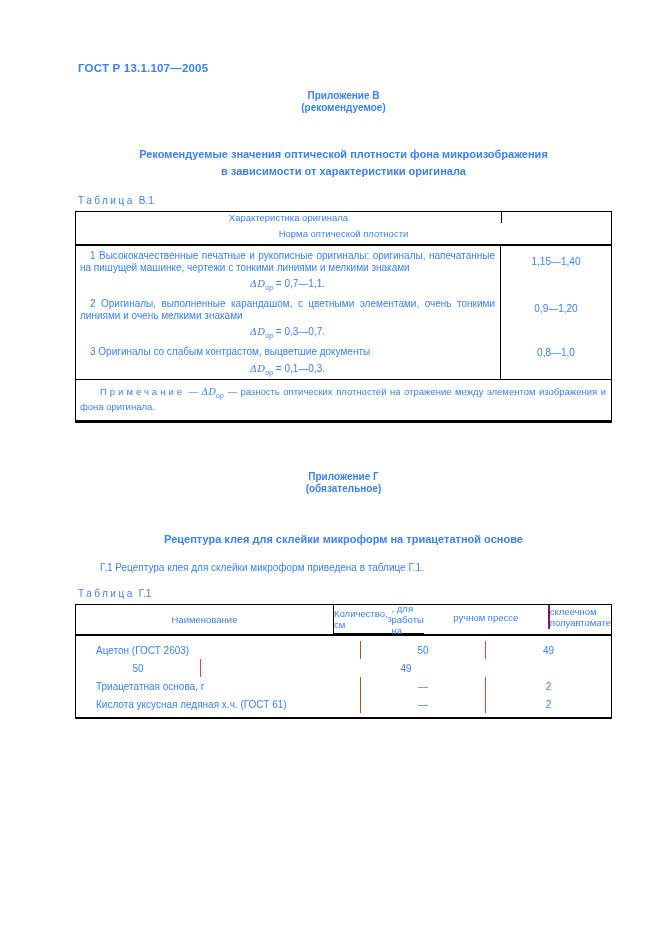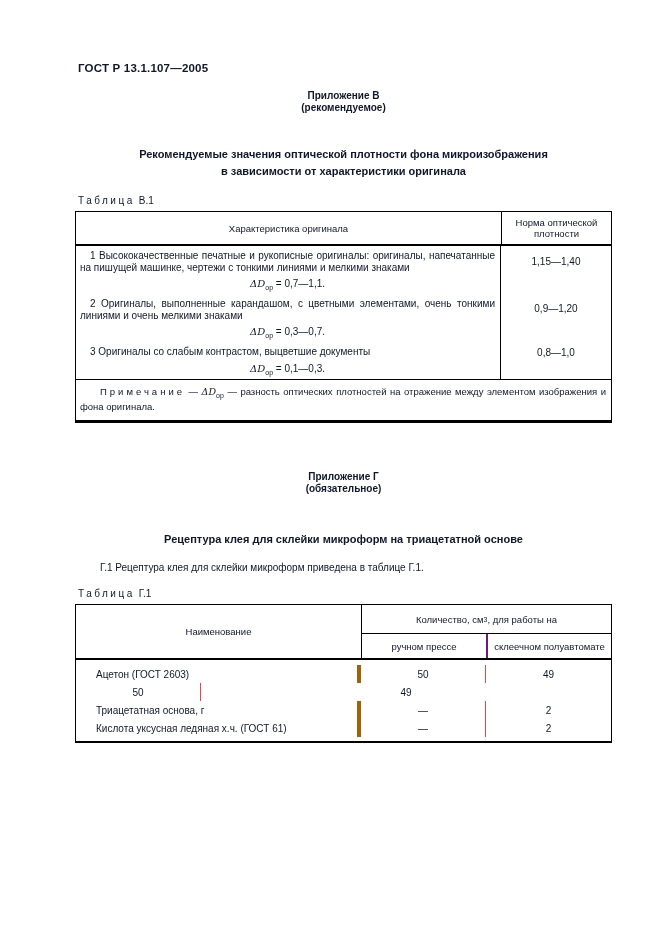--- a/index.html
+++ b/index.html
@@ -1,21 +1,21 @@
 <!DOCTYPE html>
 <html><head>
 <meta charset="utf-8">
 <style>
   html,body{margin:0;padding:0;background:#fff;}
   .page{
     position:relative;
     width:661px;height:752px;
     background:#ffffff;
     font-family:"Liberation Sans",sans-serif;
-    color:#0f172a;
+    color:#3b82f6;
     overflow:hidden;
   }
   .content{position:absolute;left:75px;top:0;width:537px;}
 
   .doc-code{margin:62px 0 0 3px;font-size:11.5px;font-weight:bold;letter-spacing:.2px;}
 
   .appx-head{margin-top:16px;text-align:center;font-weight:bold;font-size:10px;line-height:12px;}
   .appx-head-g{margin-top:48px;text-align:center;font-weight:bold;font-size:10px;line-height:12px;}
 
   .b-title{margin-top:32px;text-align:center;font-weight:bold;font-size:11px;line-height:17px;}
@@ -23,47 +23,47 @@
 
   .para{margin-top:16px;font-size:10px;text-indent:25px;}
   .para-g{margin-top:17px;font-size:10px;text-indent:25px;}
 
   .tbl-label{margin-top:15px;font-size:10px;margin-left:3px;}
   .tbl-label .spread{letter-spacing:2.5px;}
   .tbl-label .num{margin-left:4px;}
 
   
   .tb1{margin-top:5px;border:1.5px solid #000;border-bottom-width:3px;}
-  .tb1-header{display:flex;border-bottom:2.5px solid #000;height:32px;}
+  .tb1-header{display:flex;border-bottom:2.5px solid #000;height:32px;flex-direction:column;}
   .tb1-h1{width:425px;border-right:1px solid #000;display:flex;align-items:center;justify-content:center;font-size:9.5px;}
   .tb1-h2{flex:1;display:flex;align-items:center;justify-content:center;text-align:center;font-size:9.5px;line-height:11px;padding:0 8px;}
   .tb1-row{display:flex;}
   .tb1-c1{width:425px;border-right:1px solid #000;padding:4px 5px 0 4px;box-sizing:border-box;}
   .tb1-c2{flex:1;text-align:center;font-size:10px;}
   .item-text{font-size:10px;line-height:11.5px;text-align:justify;text-indent:10px;}
   .formula{text-align:center;font-size:10px;margin:5px 0 3px;}
   .mvar{font-family:"DejaVu Serif",serif;font-style:italic;}
   .formula sub,.note sub{font-size:7px;}
   .pt10{padding-top:10px;text-align:center;} .pt9{padding-top:9px;} .pt5{padding-top:5px;}
   .tb1-note{border-top:1.5px solid #000;padding:6px 5px 7px 4px;font-size:9.5px;line-height:12px;text-align:justify;}
   .tb1-note .indent{display:inline-block;width:20px;}
   .note-label{letter-spacing:3px;}
 
   
   .tg{margin-top:5px;border:1.5px solid #000;border-bottom-width:2.5px;}
   .tg-head{display:flex;border-bottom:2.5px solid #000;}
   .tg-name-h{width:285px;border-right:1px solid #000;display:flex;align-items:center;justify-content:center;font-size:9.5px;}
-  .tg-qty{flex:1;display:flex;flex-direction:column;}
+  .tg-qty{flex:1;display:flex;flex-direction:row;}
   .tg-qty-top{height:28px;border-bottom:1px solid #000;display:flex;align-items:center;justify-content:center;font-size:9.5px;}
   .tg-qty-top sup{font-size:7px;}
   .tg-qty-sub{display:flex;height:24px;}
   .tg-sub1{width:124px;border-right:2px solid #701a75;display:flex;align-items:center;justify-content:center;font-size:9.5px;}
   .tg-sub2{flex:1;display:flex;align-items:center;justify-content:center;font-size:9.5px;}
   .tg-row{display:flex;height:18px;font-size:10px;}
-  .tg-r-name{width:285px;border-right:4px solid #a16207;display:flex;align-items:center;padding-left:20px;box-sizing:border-box;}
+  .tg-r-name{width:285px;border-right:1px solid #a16207;display:flex;align-items:center;padding-left:20px;box-sizing:border-box;}
   .tg-r-v1{width:124px;border-right:1px solid #ef4444;display:flex;align-items:center;justify-content:center;}
   .tg-r-v2{flex:1;display:flex;align-items:center;justify-content:center;}
   .tg-body{padding-top:5px;padding-bottom:4px;}
 
   .page-number{position:absolute;left:78px;top:839px;font-size:10px;}
 </style>
 </head>
 <body>
 
 <div class="page">

